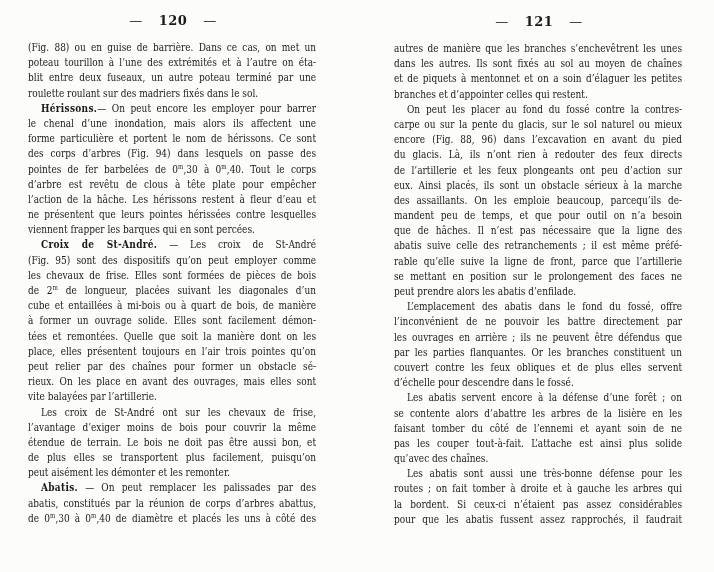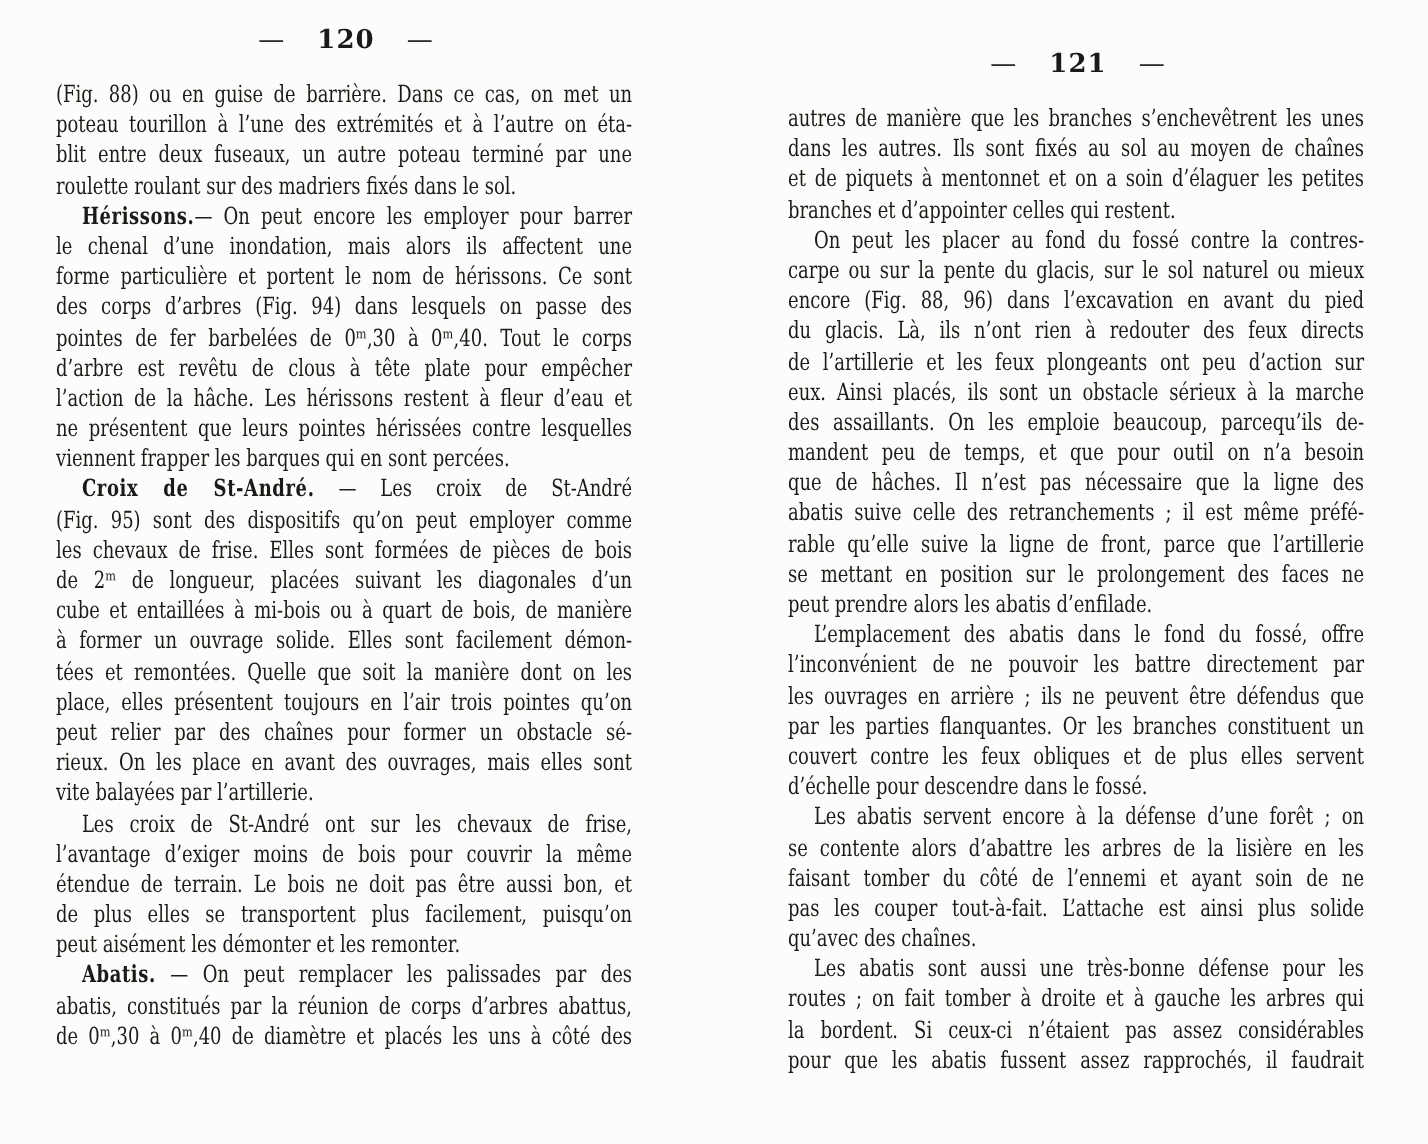--- a/index.html
+++ b/index.html
@@ -22,21 +22,21 @@
   .page {
     position: absolute;
   }
   #page-120 {
     left: 28px;
     top: 13px;
     width: 290px;
   }
   #page-121 {
     left: 394px;
-    top: 25px;
+    top: 14px;
     width: 290px;
   }
   .page-header {
     text-align: center;
     font-size: 13px;
     line-height: 15px;
     font-weight: 700;
     letter-spacing: 0.5px;
     margin-bottom: 12px;
     white-space: nowrap;

